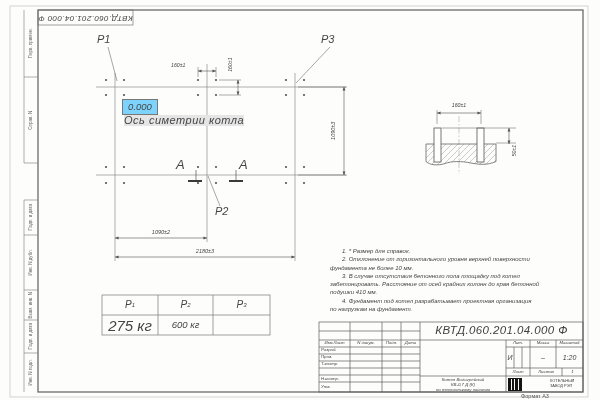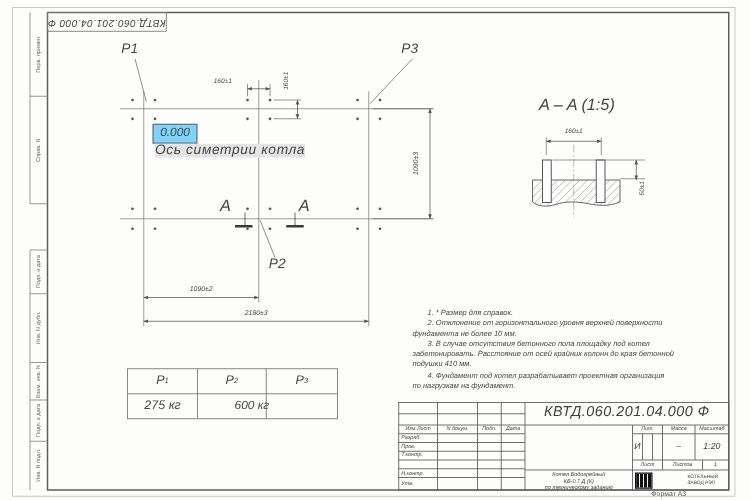--- a/index.html
+++ b/index.html
@@ -165,44 +165,41 @@
 <div class="t c" style="left:141px;top:229px;width:40px;height:8px;">
       <span style="font-size:5.5px;">1090±2</span>
     </div>
 <div class="t c" style="left:185px;top:248px;width:40px;height:8px;">
       <span style="font-size:5.5px;">2180±3</span>
     </div>
 
 <div class="t" style="left:176px;top:158px;font-size:13px;">A</div>
 <div class="t" style="left:239px;top:158px;font-size:13px;">A</div>
 
-<div class="t c" style="left:424px;top:75px;width:75px;height:16px;">
-      <span style="font-size:13px;">A – A (1:5)</span>
-    </div>
 <div class="t c" style="left:444px;top:102px;width:30px;height:8px;">
       <span style="font-size:5.2px;">160±1</span>
     </div>
 <div class="t c vert" style="left:507px;top:139px;width:16px;height:24px;">
       <span style="font-size:5.2px;">50±1</span>
     </div>
 
 <div class="t c" style="left:102px;top:295px;width:56px;height:20px;font-size:10px;">
   <span>P</span>
       <sub>1</sub>
     </div>
 <div class="t c" style="left:158px;top:295px;width:55px;height:20px;font-size:10px;">
   <span>P</span>
       <sub>2</sub>
     </div>
 <div class="t c" style="left:213px;top:295px;width:57px;height:20px;font-size:10px;">
   <span>P</span>
       <sub>3</sub>
     </div>
-<div class="t c" style="left:102px;top:315px;width:56px;height:20px;font-size:10px;">275 кг</div>
-<div class="t c" style="left:158px;top:315px;width:55px;height:20px;font-size:9.5px;margin-left:16px;">600 кг</div>
+<div class="t c" style="left:102px;top:315px;width:56px;height:20px;font-size:15px;">275 кг</div>
+<div class="t c" style="left:158px;top:315px;width:55px;height:20px;font-size:9.5px;">600 кг</div>
 
 <div class="t notes" style="left:330px;top:248px;width:250px;font-size:6px;">
   <div class="num">1. * Размер для справок.</div>
   <div class="num">2. Отклонение от горизонтального уровня верхней поверхности</div>
   <div>фундамента не более 10 мм.</div>
   <div class="num">3. В случае отсутствия бетонного пола площадку под котел</div>
   <div>забетонировать. Расстояние от осей крайних колонн до края бетонной</div>
   <div>подушки 410 мм.</div>
   <div class="num">4. Фундамент под котел разрабатывает проектная организация</div>
   <div>по нагрузкам на фундамент.</div>

